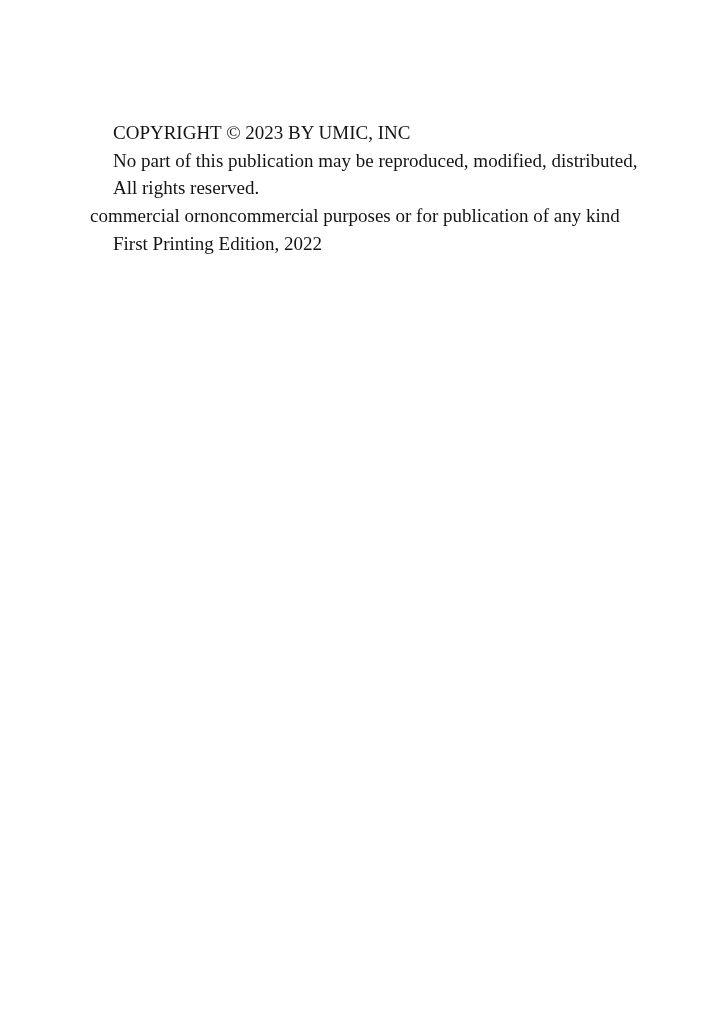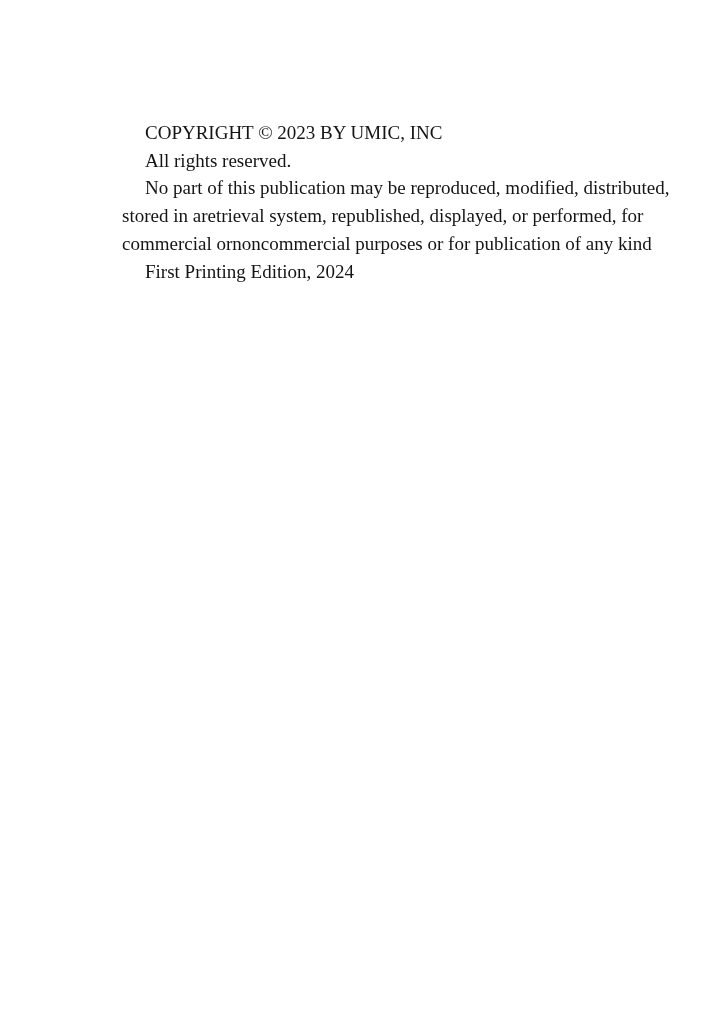--- a/index.html
+++ b/index.html
@@ -17,34 +17,32 @@
   .text-block {
     position: absolute;
     left: 90px;
     top: 119px;
     width: 560px;
     font-family: "Liberation Serif", "DejaVu Serif", serif;
     font-size: 19px;
     line-height: 27.7px;
     color: #141414;
     text-align: left;
-    margin-left: 32px;
   }
   .line {
     white-space: pre;
   }
   .line.indent {
     padding-left: 23px;
   }
 </style>
 </head>
 <body>
 
 <div class="page">
   <div class="text-block">
     <div class="line indent">COPYRIGHT © 2023 BY UMIC, INC</div>
+    <div class="line indent">No part of this publication may be reproduced, modified, distributed,</div>
     <div class="line indent">All rights reserved.</div>
-    <div class="line indent">No part of this publication may be reproduced, modified, distributed,</div>
-    <div class="line">stored in aretrieval system, republished, displayed, or performed, for</div>
     <div class="line">commercial ornoncommercial purposes or for publication of any kind</div>
-    <div class="line indent">First Printing Edition, 2024</div>
+    <div class="line indent">First Printing Edition, 2022</div>
   </div>
 </div>
 
 </body></html>

